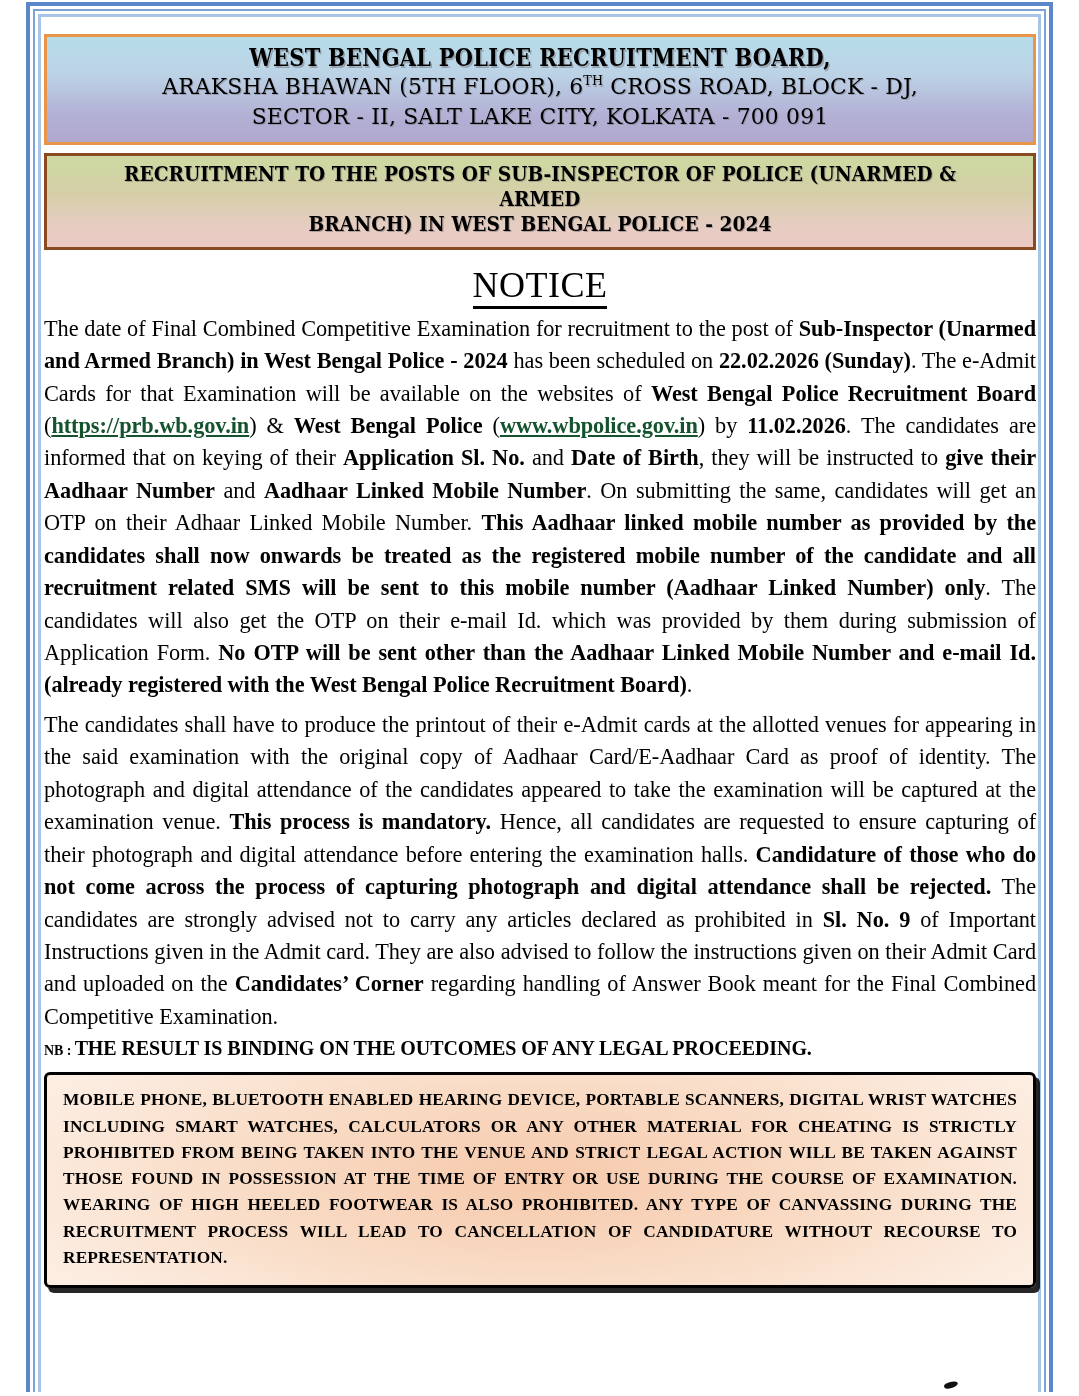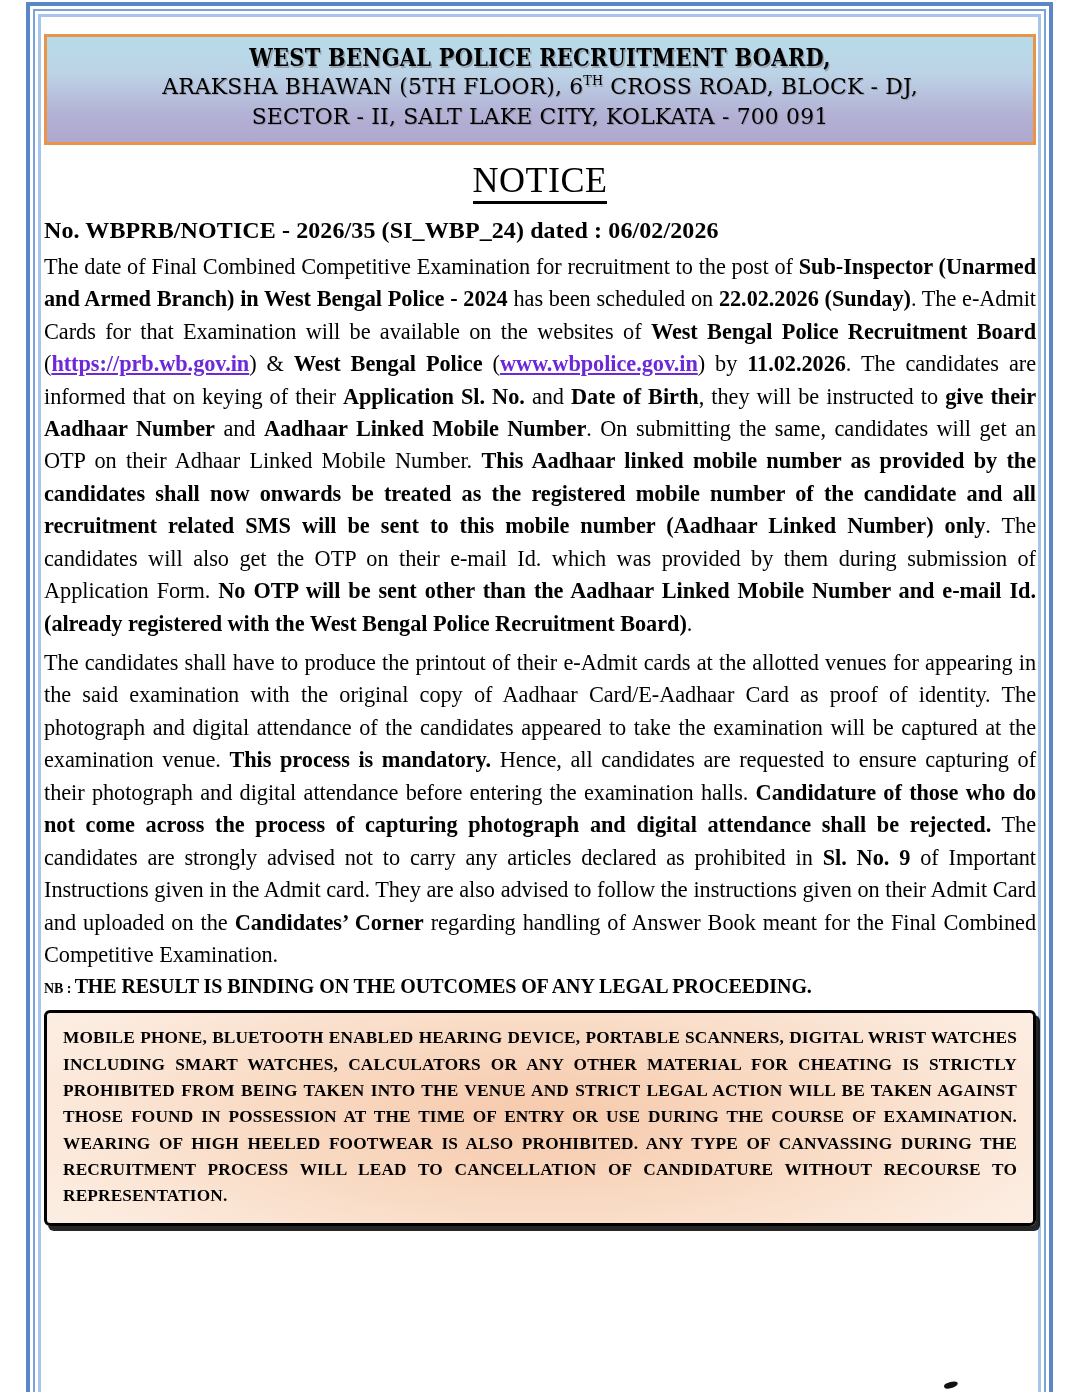--- a/index.html
+++ b/index.html
@@ -136,21 +136,21 @@
   .para {
     font-size: 22.3px;
     line-height: 1.455;
     text-align: justify;
     text-justify: inter-word;
     margin-top: 7px;
     letter-spacing: -0.05px;
   }
   .para b { font-weight: bold; }
   .para a {
-    color: #6d28d9;
+    color: #14532d;
     text-decoration: underline;
     font-weight: bold;
   }
   .u { font-weight: bold; }
 
   .nb-line {
     font-size: 20px;
     font-weight: bold;
     margin-top: 4px;
     letter-spacing: -0.1px;
@@ -195,24 +195,27 @@
 <div class="page-frame-3"></div>
 
 <div class="page-body">
 
   <div class="header-band">
     <div class="org-name">WEST BENGAL POLICE RECRUITMENT BOARD,</div>
     <div class="org-addr"><span>ARAKSHA BHAWAN (5TH FLOOR), 6</span><sup>TH</sup><span> CROSS ROAD, BLOCK - DJ,</span></div>
     <div class="org-addr">SECTOR - II, SALT LAKE CITY, KOLKATA - 700 091</div>
   </div>
 
+  <div class="subject-band">
+    <div class="subject-text">RECRUITMENT TO THE POSTS OF SUB-INSPECTOR OF POLICE (UNARMED &amp; ARMED</div>
+    <div class="subject-text">BRANCH) IN WEST BENGAL POLICE - 2024</div>
+  </div>
 
   <div class="notice-title"><span>NOTICE</span></div>
 
-  <div class="notice-no">No. WBPRB/NOTICE - 2026/35 (SI_WBP_24) dated : 06/02/2026</div>
 
   <div class="para"><span>The date of Final Combined Competitive Examination for recruitment to the post of </span><b>Sub-Inspector (Unarmed and Armed Branch) in West Bengal Police - 2024</b><span> has been scheduled on </span><b>22.02.2026 (Sunday)</b><span>. The e-Admit Cards for that Examination will be available on the websites of </span><b>West Bengal Police Recruitment Board</b><span> (</span><a href="#">https://prb.wb.gov.in</a><span>) &amp; </span><b>West Bengal Police</b><span> (</span><a href="#">www.wbpolice.gov.in</a><span>) by </span><b>11.02.2026</b><span>. The candidates are informed that on keying of their </span><b>Application Sl. No.</b><span> and </span><b>Date of Birth</b><span>, they will be instructed to </span><b>give their Aadhaar Number</b><span> and </span><b>Aadhaar Linked Mobile Number</b><span>. On submitting the same, candidates will get an OTP on their Adhaar Linked Mobile Number. </span><b>This Aadhaar linked mobile number as provided by the candidates shall now onwards be treated as the registered mobile number of the candidate and all recruitment related SMS will be sent to this mobile number (Aadhaar Linked Number) only</b><span>. The candidates will also get the OTP on their e-mail Id. which was provided by them during submission of Application Form. </span><b>No OTP will be sent other than the Aadhaar Linked Mobile Number and e-mail Id. (already registered with the West Bengal Police Recruitment Board)</b><span>.</span></div>
 
   <div class="para"><span>The candidates shall have to produce the printout of their e-Admit cards at the allotted venues for appearing in the said examination with the original copy of Aadhaar Card/E-Aadhaar Card as proof of identity. The photograph and digital attendance of the candidates appeared to take the examination will be captured at the examination venue. </span><b>This process is mandatory.</b><span> Hence, all candidates are requested to ensure capturing of their photograph and digital attendance before entering the examination halls. </span><b>Candidature of those who do not come across the process of capturing photograph and digital attendance shall be rejected.</b><span> The candidates are strongly advised not to carry any articles declared as prohibited in </span><span class="u">Sl. No. 9</span><span> of Important Instructions given in the Admit card. They are also advised to follow the instructions given on their Admit Card and uploaded on the </span><b>Candidates’ Corner</b><span> regarding handling of Answer Book meant for the Final Combined Competitive Examination.</span></div>
 
   <div class="nb-line"><span class="nb-label">NB : </span><span>THE RESULT IS BINDING ON THE OUTCOMES OF ANY LEGAL PROCEEDING.</span></div>
 
   <div class="prohibit-box">
     <div class="prohibit-text">MOBILE PHONE, BLUETOOTH ENABLED HEARING DEVICE, PORTABLE SCANNERS, DIGITAL WRIST WATCHES INCLUDING SMART WATCHES, CALCULATORS OR ANY OTHER MATERIAL FOR CHEATING IS STRICTLY PROHIBITED FROM BEING TAKEN INTO THE VENUE AND STRICT LEGAL ACTION WILL BE TAKEN AGAINST THOSE FOUND IN POSSESSION AT THE TIME OF ENTRY OR USE DURING THE COURSE OF EXAMINATION. WEARING OF HIGH HEELED FOOTWEAR IS ALSO PROHIBITED. ANY TYPE OF CANVASSING DURING THE RECRUITMENT PROCESS WILL LEAD TO CANCELLATION OF CANDIDATURE WITHOUT RECOURSE TO REPRESENTATION.</div>
   </div>

